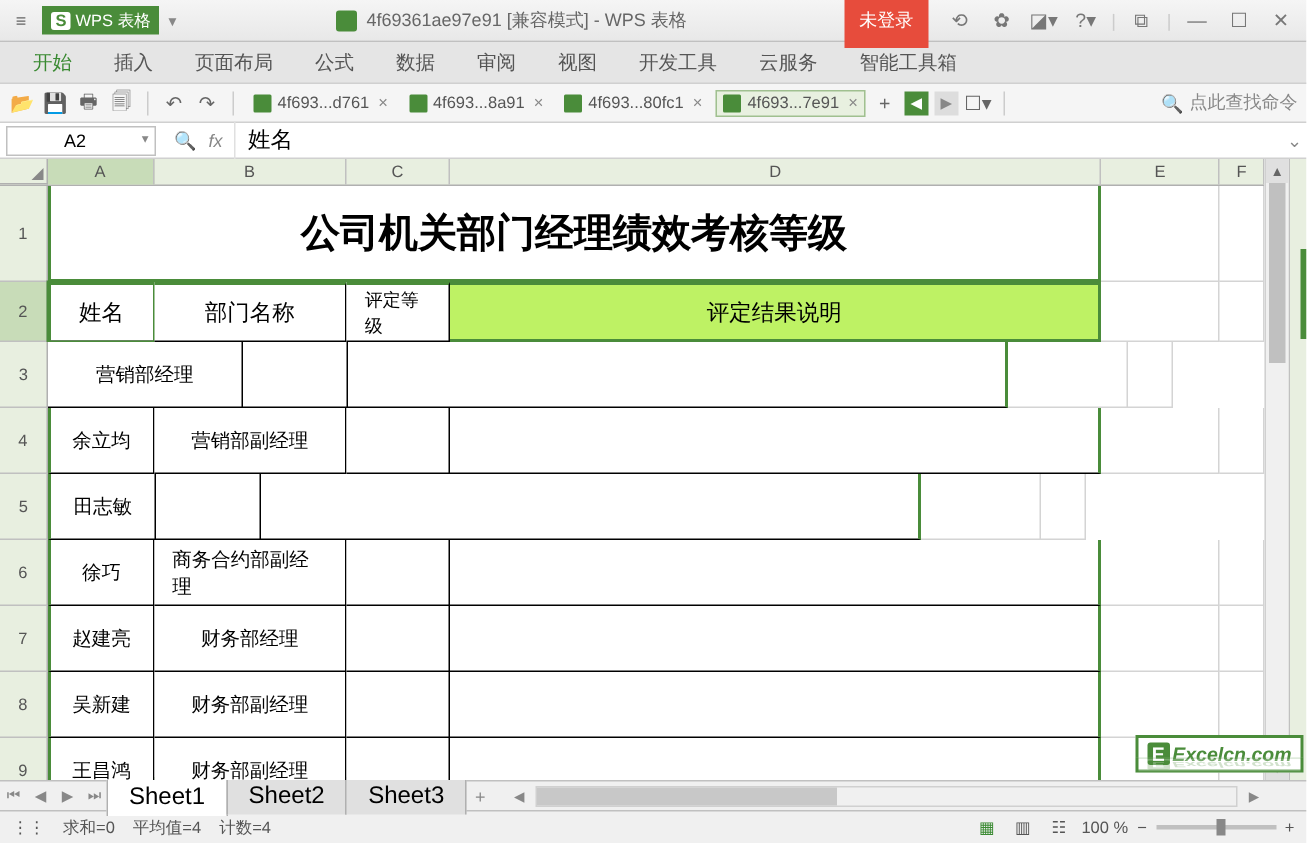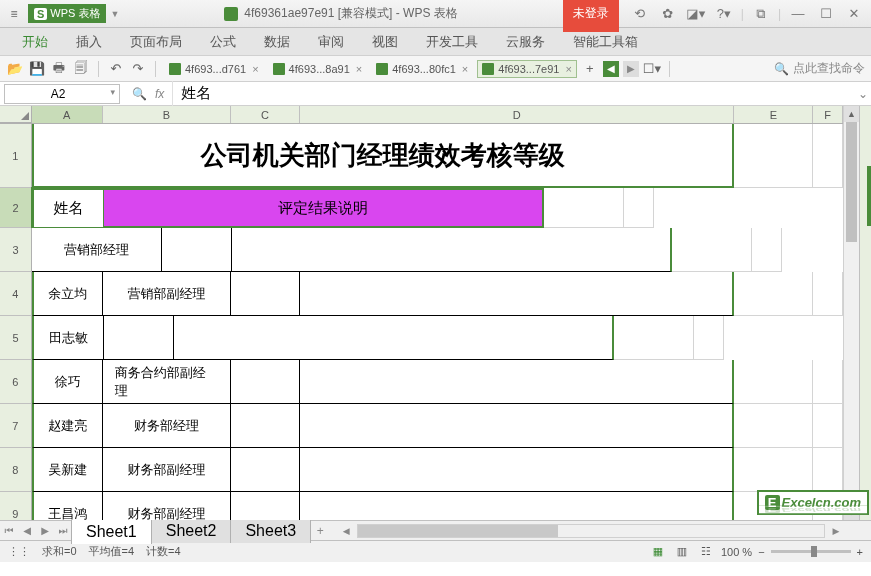--- a/index.html
+++ b/index.html
@@ -29,21 +29,21 @@
     .vsep { width: 1px; height: 16px; background: #ccc; margin: 0 4px; }
     .doc-tab { display: flex; align-items: center; gap: 4px; padding: 2px 4px; color: #555; font-size: 11px; border: 1px solid transparent; }
     .doc-tab.active { background: #e8f0e0; border: 1px solid #a0c090; }
     .doc-tab .x { color: #888; cursor: pointer; margin-left: 2px; }
     .doc-tab-icon { width: 12px; height: 12px; background: #4a8c3a; border-radius: 1px; }
     .nav-arrow { width: 16px; height: 16px; background: #4a8c3a; color: #fff; display: flex; align-items: center; justify-content: center; font-size: 10px; }
     .search-cmd { display: flex; align-items: center; gap: 4px; color: #888; margin-left: auto; }
     
     
     .formula-row { height: 24px; display: flex; align-items: center; border-bottom: 1px solid #d0d0d0; }
-    .name-box { width: 116px; border: 1px solid #c0c0c0; margin: 2px 4px; padding: 2px 18px 2px 10px; text-align: center; font-size: 12px; position: relative; }
+    .name-box { width: 100px; border: 1px solid #c0c0c0; margin: 2px 4px; padding: 2px 18px 2px 10px; text-align: center; font-size: 12px; position: relative; }
     .name-box::after { content: '▾'; position: absolute; right: 4px; color: #888; font-size: 9px; }
     .fx-icons { display: flex; gap: 8px; padding: 0 8px; color: #888; }
     .formula-input { flex: 1; padding: 3px 8px; font-size: 15px; border-left: 1px solid #e0e0e0; }
     .expand-fx { width: 16px; color: #888; text-align: center; }
     
     
     .sheet-area { position: relative; height: 414px; display: flex; }
     .sheet-main { flex: 1; overflow: hidden; position: relative; }
     
     
@@ -58,21 +58,21 @@
     .grid-row { display: flex; height: 44px; }
     .grid-row:first-child { height: 64px; }
     .row-h { width: 32px; background: #e8efe0; border-right: 1px solid #b0b0b0; border-bottom: 1px solid #c0c0c0; display: flex; align-items: center; justify-content: center; color: #555; font-size: 11px; }
     .row-h.selected { background: #c8dcb8; }
     .cell { border-right: 1px solid #d4d4d4; border-bottom: 1px solid #d4d4d4; display: flex; align-items: center; justify-content: center; font-size: 13px; padding: 12px; }
     
     
     .title-merged { font-family: SimSun; font-size: 26px; font-weight: bold; border-bottom: 2px solid #4a8c3a !important; }
     
     
-    .th-cell { background: #d946ef; font-size: 14px; border-top: 2px solid #4a8c3a; border-bottom: 2.5px solid #4a8c3a !important; }
+    .th-cell { background: #bef264; font-size: 14px; border-top: 2px solid #4a8c3a; border-bottom: 2.5px solid #4a8c3a !important; }
     .data-cell { border-right: 1px solid #000 !important; border-bottom: 1px solid #000 !important; background: #fff; }
     .left-border { border-left: 2px solid #4a8c3a; }
     .right-border { border-right: 2px solid #4a8c3a !important; }
     
     
     .vscroll { width: 16px; background: #f0f0f0; border-left: 1px solid #d0d0d0; position: relative; }
     .vscroll-btn { height: 16px; background: #e0e0e0; display: flex; align-items: center; justify-content: center; font-size: 9px; color: #666; }
     .vscroll-thumb { position: absolute; top: 16px; left: 2px; right: 2px; height: 120px; background: #c0c0c0; }
     
     
@@ -214,20 +214,22 @@
       <div class="grid-row">
         <div class="row-h">1</div>
         <div class="cell title-merged left-border right-border" style="width:712px">公司机关部门经理绩效考核等级</div>
         <div class="cell col-E"></div>
         <div class="cell col-F"></div>
       </div>
 
       <div class="grid-row" style="height:40px">
         <div class="row-h selected">2</div>
         <div class="cell th-cell col-A left-border data-cell" style="outline:2px solid #4a8c3a;outline-offset:-1px;font-size:15px">姓名</div>
+        <div class="cell th-cell col-B data-cell" style="font-size:15px">部门名称</div>
+        <div class="cell th-cell col-C data-cell" style="font-size:12px">评定等级</div>
         <div class="cell th-cell col-D right-border" style="font-size:15px">评定结果说明</div>
         <div class="cell col-E"></div>
         <div class="cell col-F"></div>
       </div>
 
       <div class="grid-row">
           <div class="row-h">3</div>
           <div class="cell col-B data-cell">营销部经理</div>
           <div class="cell col-C data-cell"></div>
           <div class="cell col-D data-cell right-border"></div>

